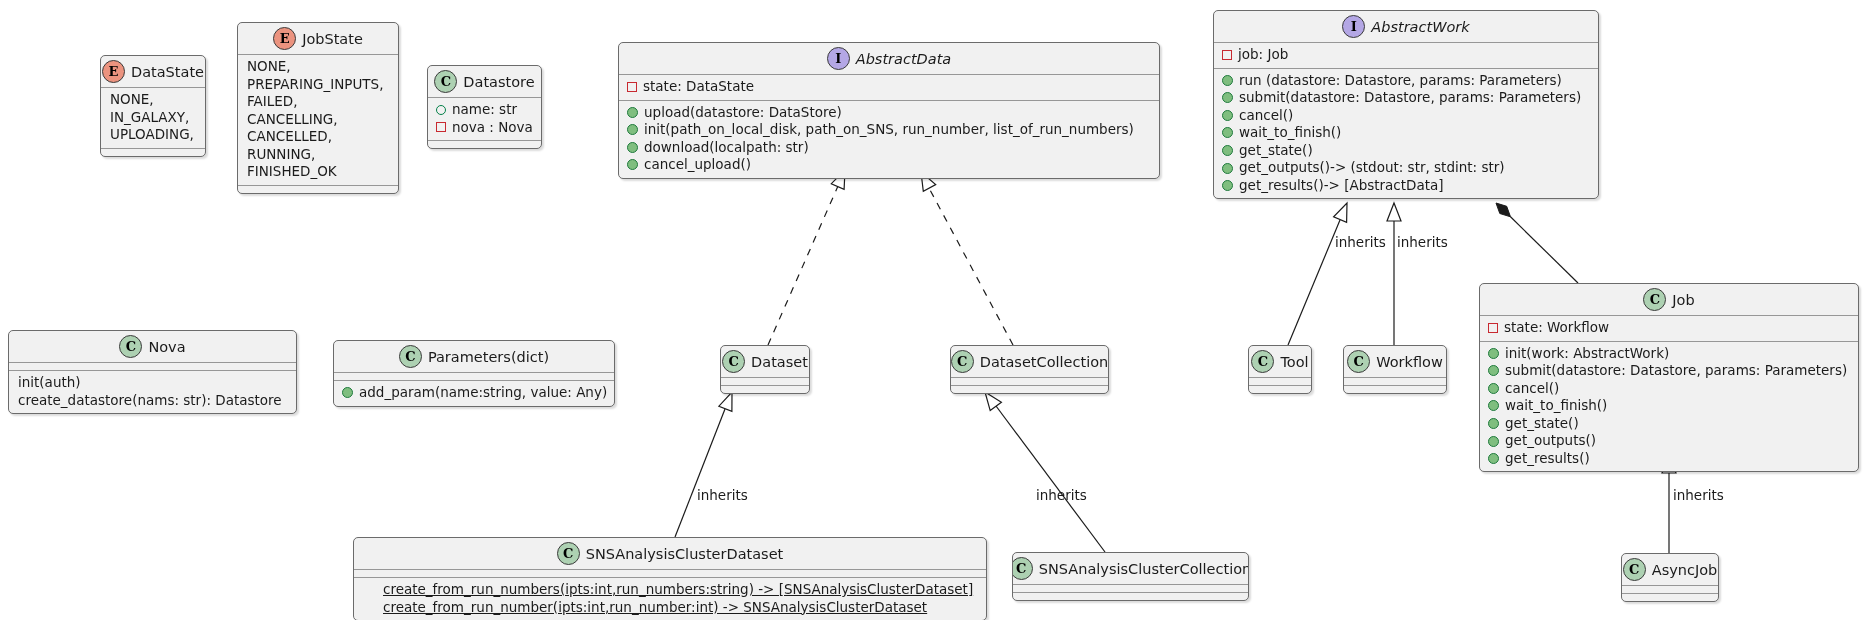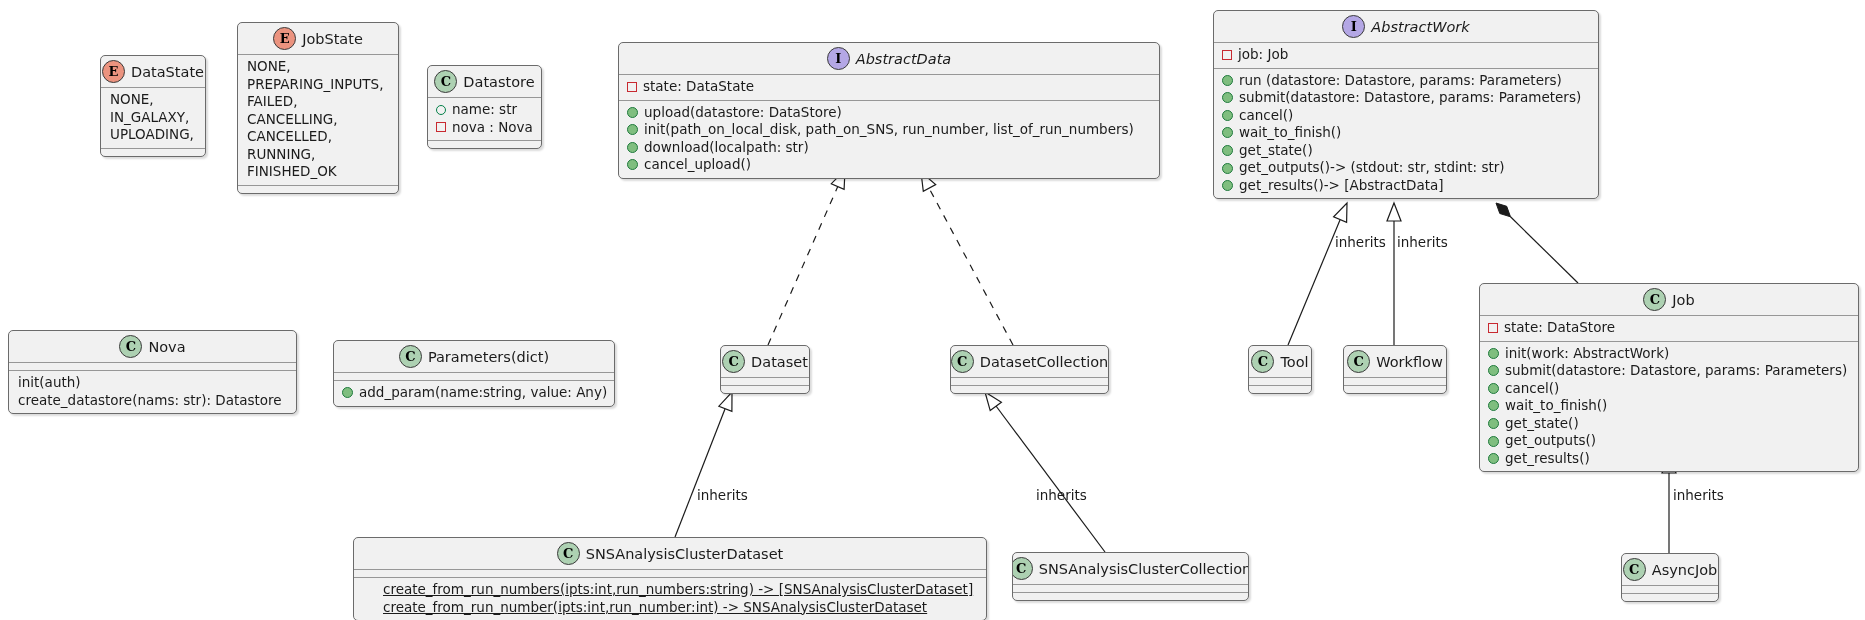--- a/index.html
+++ b/index.html
@@ -270,21 +270,21 @@
   </div>
 
   <div class="uml-box" style="left:1479px;top:283px;width:378px;">
     <div class="title">
       <span class="spot" data-spot="C">C</span>
       <span class="tname">Job</span>
     </div>
     <div class="sec">
       <div class="member">
         <span class="vis" data-vis="private-field"></span>
-        <span class="mtext">state: DataStore</span>
+        <span class="mtext">state: Workflow</span>
       </div>
     </div>
     <div class="sec">
       <div class="member">
         <span class="vis" data-vis="public-method"></span>
         <span class="mtext">init(work: AbstractWork)</span>
       </div>
       <div class="member">
         <span class="vis" data-vis="public-method"></span>
         <span class="mtext">submit(datastore: Datastore, params: Parameters)</span>

